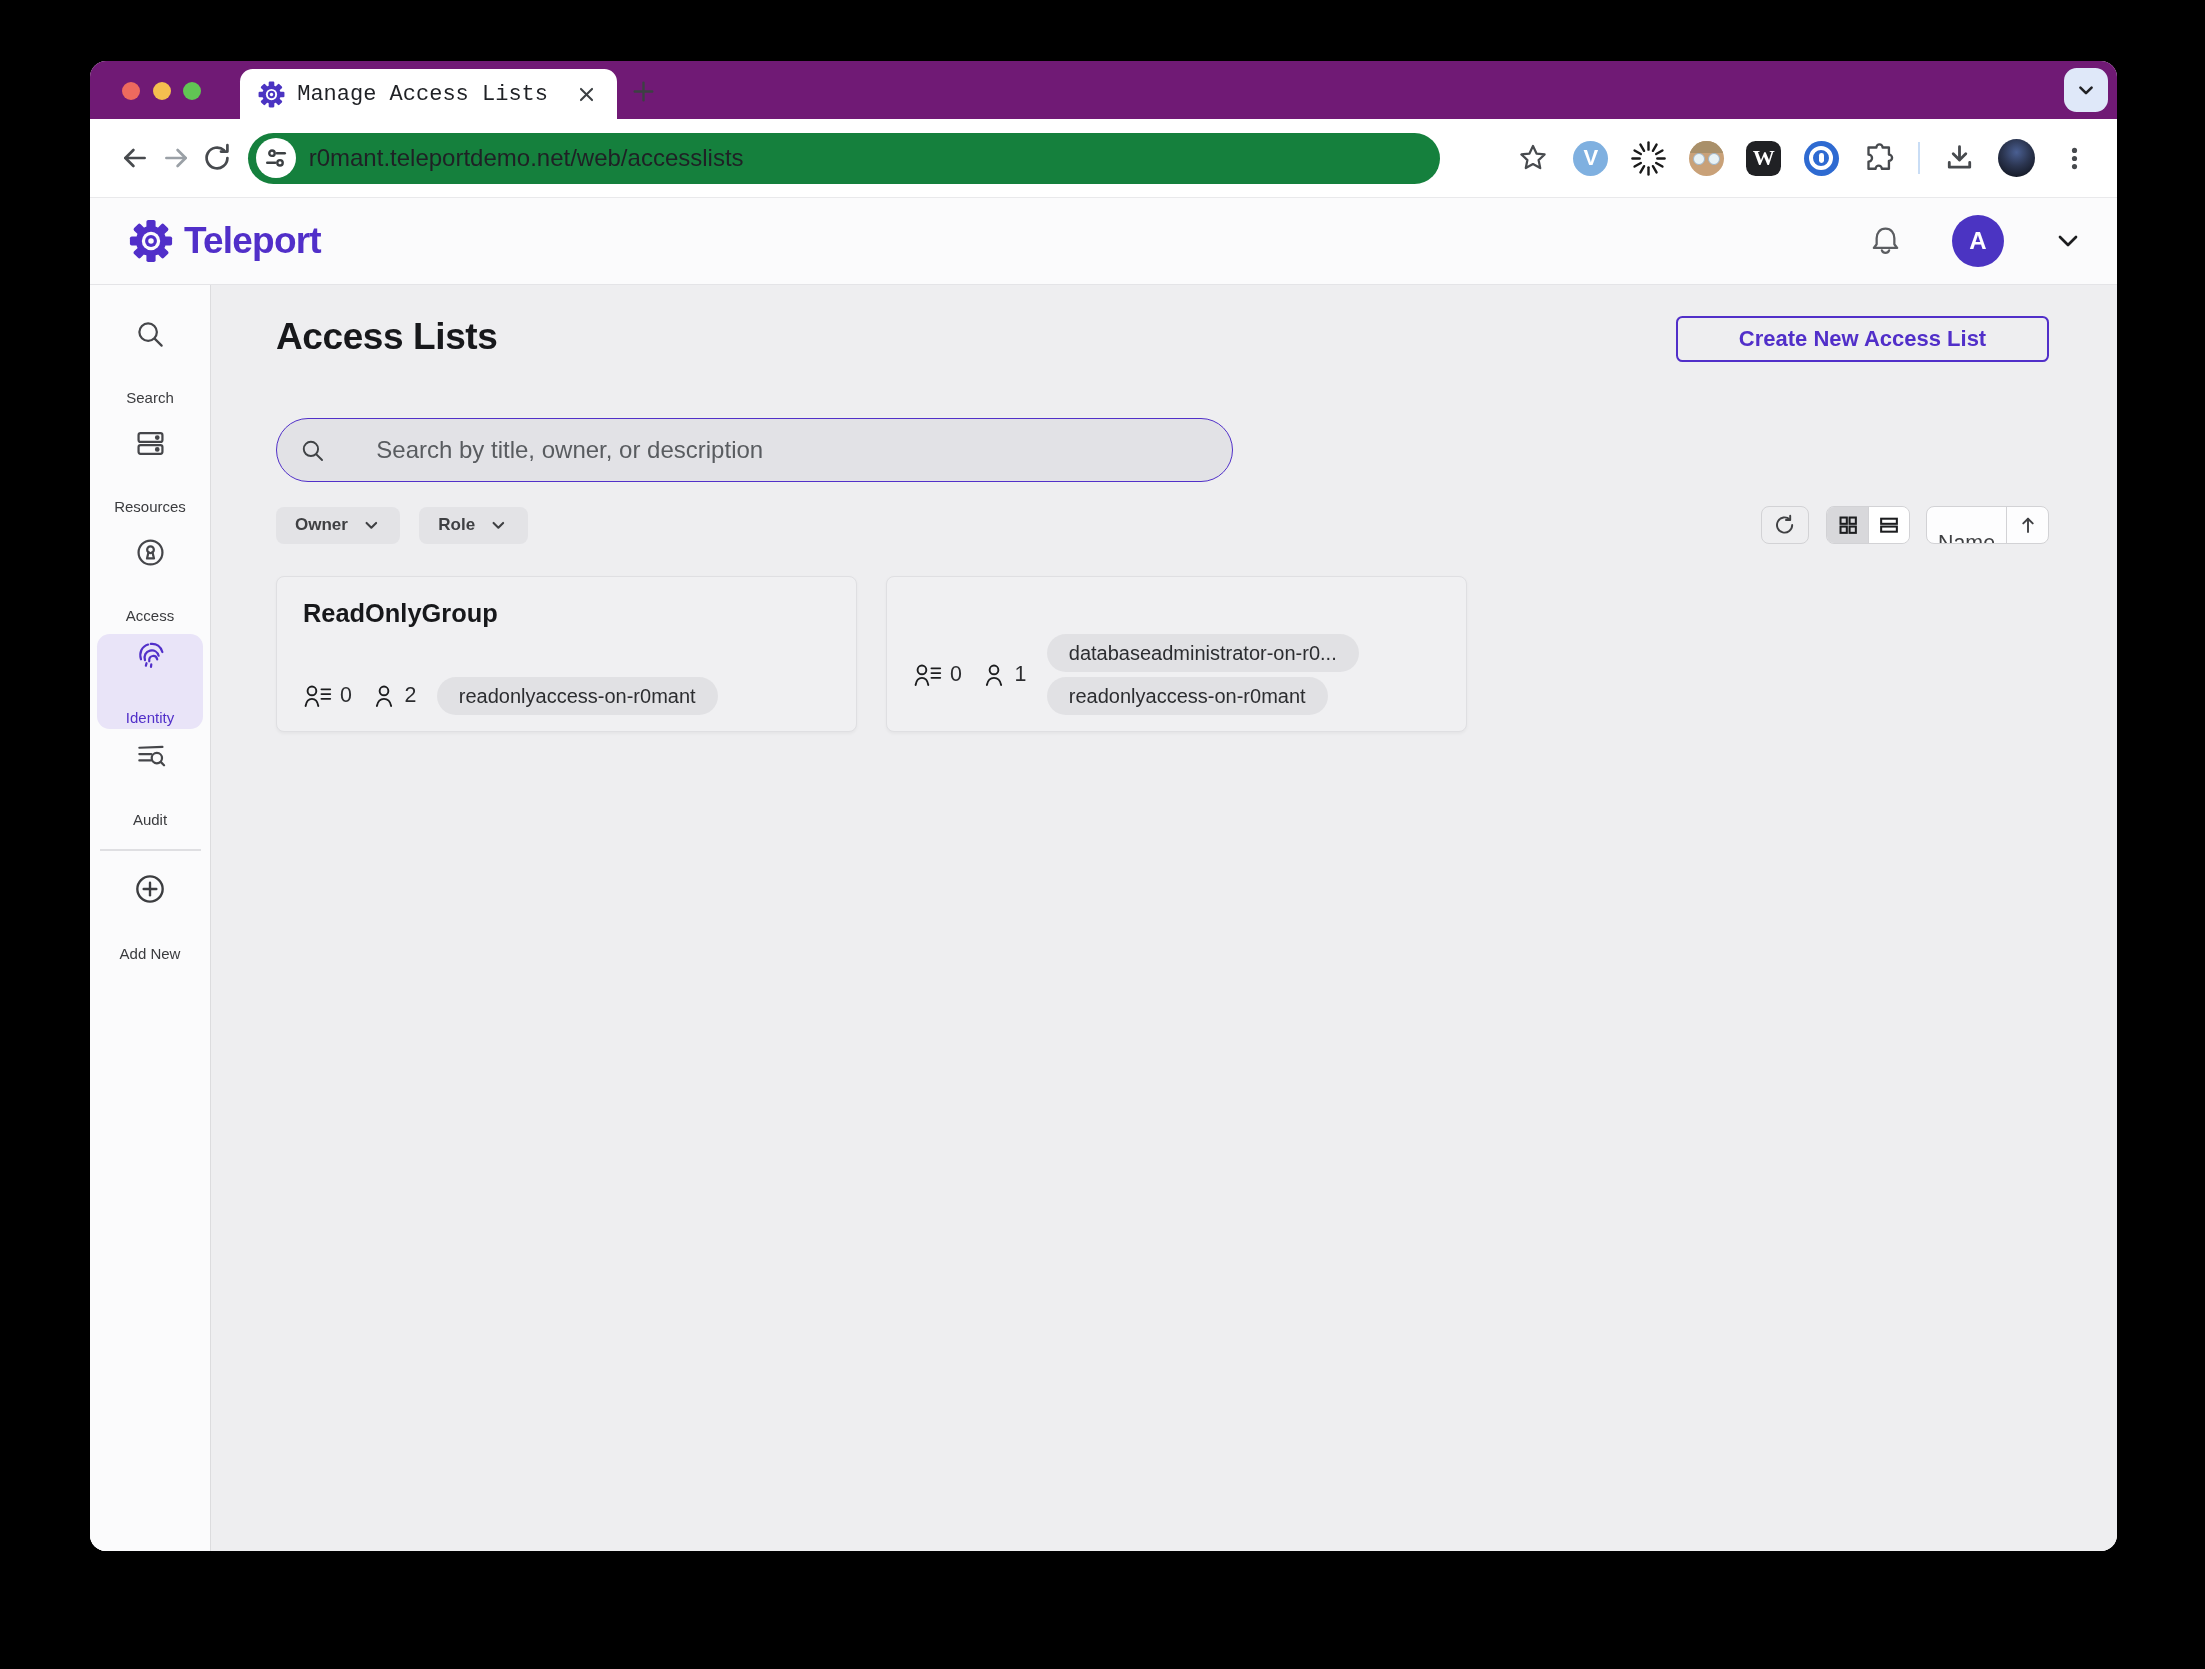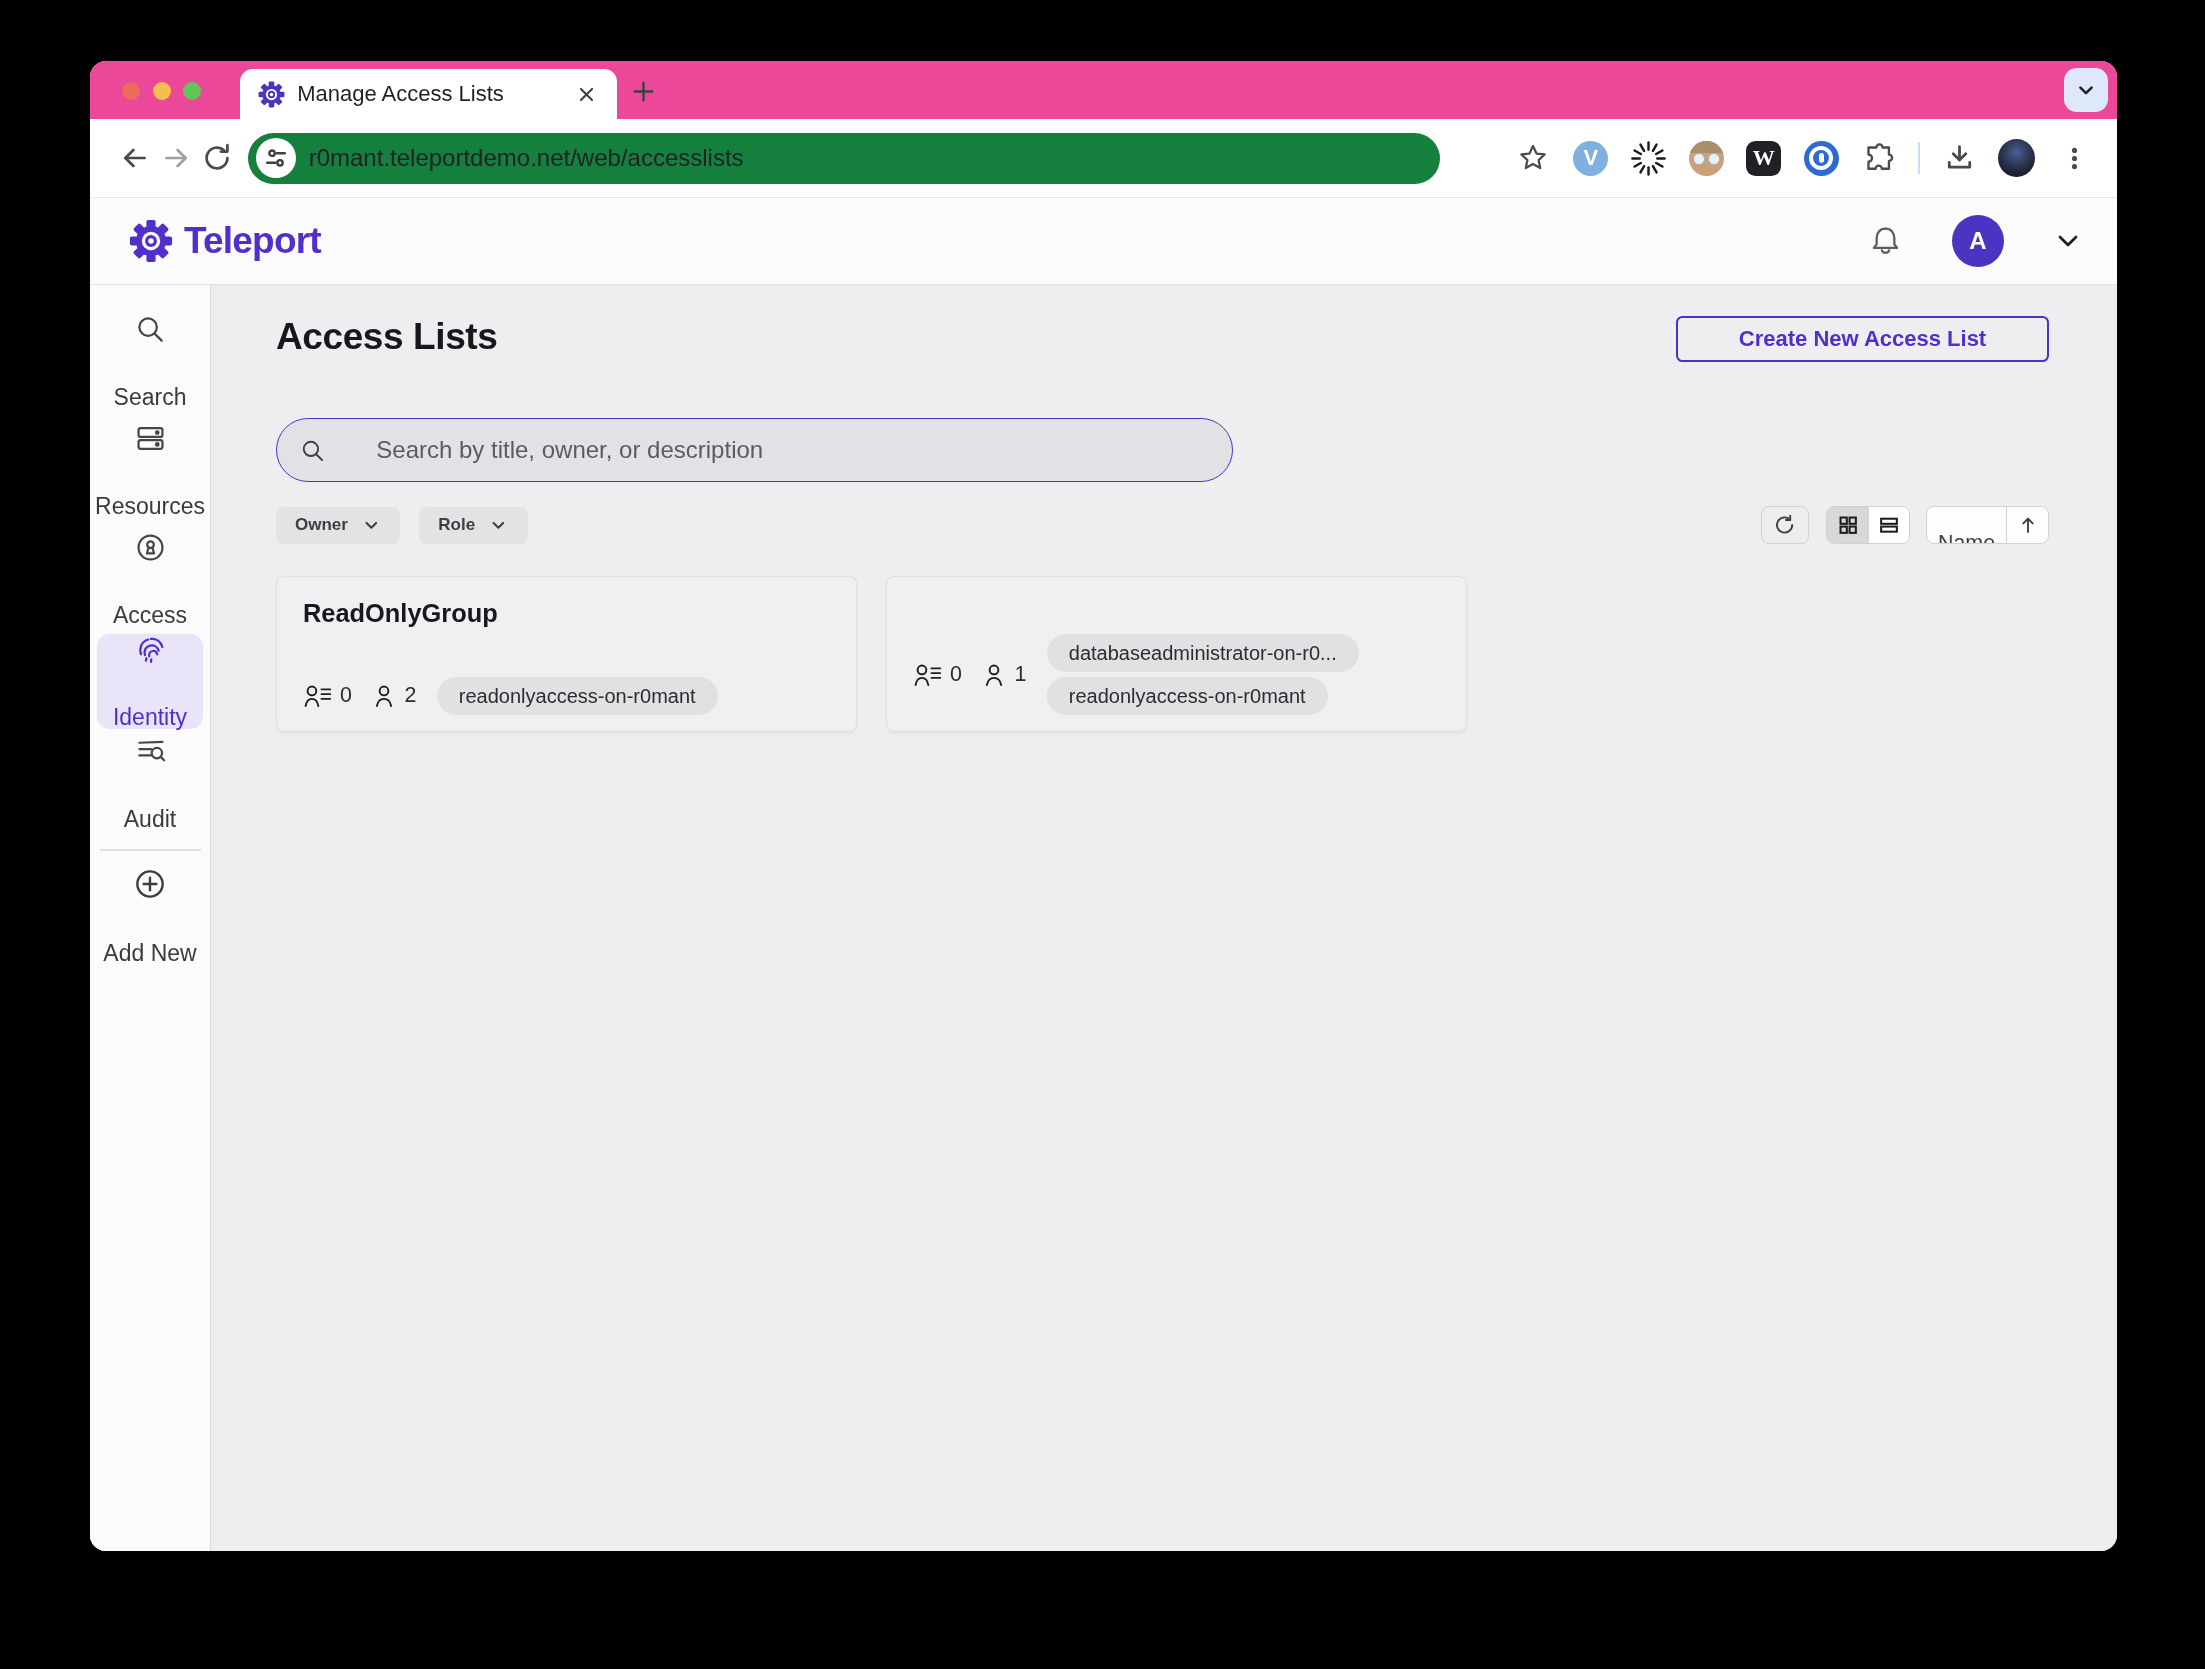--- a/index.html
+++ b/index.html
@@ -4,21 +4,21 @@
 <style>
   * { margin:0; padding:0; box-sizing:border-box; }
   html,body { width:2205px; height:1670px; background:#000; font-family:"Liberation Sans", sans-serif; }
   .stage { position:relative; width:2205px; height:1670px; background:#000; overflow:hidden; }
 
   
   .window { position:absolute; left:90px; top:61px; width:2027px; height:1490px;
             border-radius:16px; overflow:hidden; display:flex; flex-direction:column; background:#fff; }
 
   
-  .tabstrip { position:relative; height:58px; background:#ec4899; flex:0 0 auto; }
+  .tabstrip { position:relative; height:58px; background:#701a75; flex:0 0 auto;font-family:Liberation Mono, monospace; }
   .traffic { position:absolute; left:32px; top:21.4px; display:flex; gap:12.7px; }
   .light { width:18px; height:18px; border-radius:50%; }
   .light.red { background:#ed6a5e; } .light.yellow { background:#f4bf4f; } .light.green { background:#61c554; }
   .tab { position:absolute; left:150px; top:8px; width:377px; height:50px; background:#fff;
          border-radius:12.7px 12.7px 0 0; display:flex; align-items:center; padding:0 17.5px; gap:12.7px; }
   .tab-title { font-size:22px; color:#1f2125; flex:1; white-space:nowrap; overflow:hidden; }
   .tab-close { width:27px; height:27px; display:flex; align-items:center; justify-content:center; border-radius:6.4px; }
   .newtab { position:absolute; left:537px; top:14.3px; width:32px; height:32px; display:flex; align-items:center; justify-content:center; }
   .strip-chevron { position:absolute; right:9.5px; top:7.1px; width:44px; height:44px; border-radius:12.7px;
                    background:#dfe8f9; display:flex; align-items:center; justify-content:center; }
@@ -57,21 +57,21 @@
   .brand-text { font-size:37px; font-weight:bold; color:#512fc9; letter-spacing:-0.8px; }
   .header-right { margin-left:auto; display:flex; align-items:center; gap:48px; }
   .avatar-a { width:52px; height:52px; border-radius:50%; background:#4b34c2; color:#fff; font-size:24px;
               font-weight:bold; display:flex; align-items:center; justify-content:center; }
 
   .app-body { flex:1; display:flex; min-height:0; }
   .sidebar { width:121px; background:#fbfbfc; border-right:1.6px solid #dcdcde; padding-top:22px;
              display:flex; flex-direction:column; flex:0 0 auto; }
   .nav-item { height:109px; display:flex; flex-direction:column; align-items:center; justify-content:center;
               gap:9.5px; color:#444548; }
-  .nav-item .nv-label { font-size:23px; color:#3a3b3e;margin-top:28px; }
+  .nav-item .nv-label { font-size:15px; color:#3a3b3e;margin-top:28px; }
   .nav-item.active { margin:0 7.1px; border-radius:12.7px; background:#e9e4f8; height:95px; }
   .nav-item.active .nv-label { color:#512fc9; }
   .side-divider { height:1.6px; background:#dfdfe2; margin:11px 9.5px; }
 
   .content { flex:1; padding:31px 68px 0 65px; min-width:0; }
   .title-row { display:flex; align-items:flex-start; justify-content:space-between; }
   .page-title { font-size:37px; font-weight:bold; color:#17181b; letter-spacing:-0.4px; }
   .create-btn { width:373px; height:46px; border:2.4px solid #512fc9; border-radius:6.4px; background:transparent;
                 color:#512fc9; font-size:22px; font-weight:bold; display:flex; align-items:center; justify-content:center;
                 font-family:inherit; }

